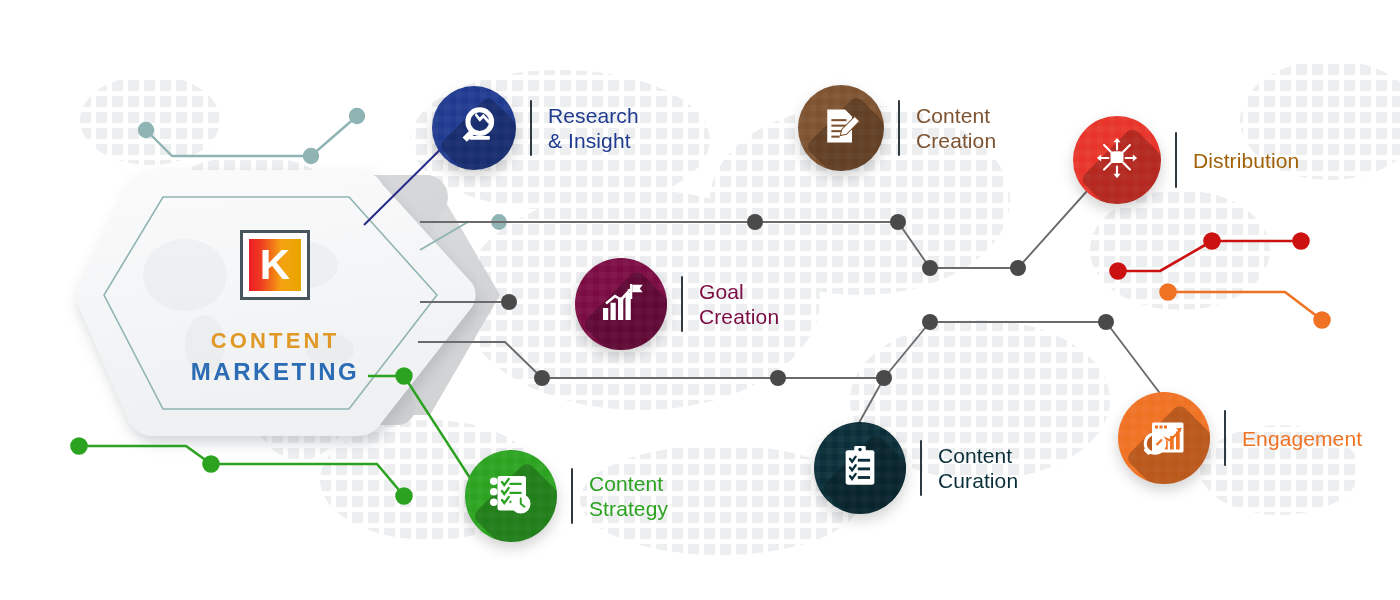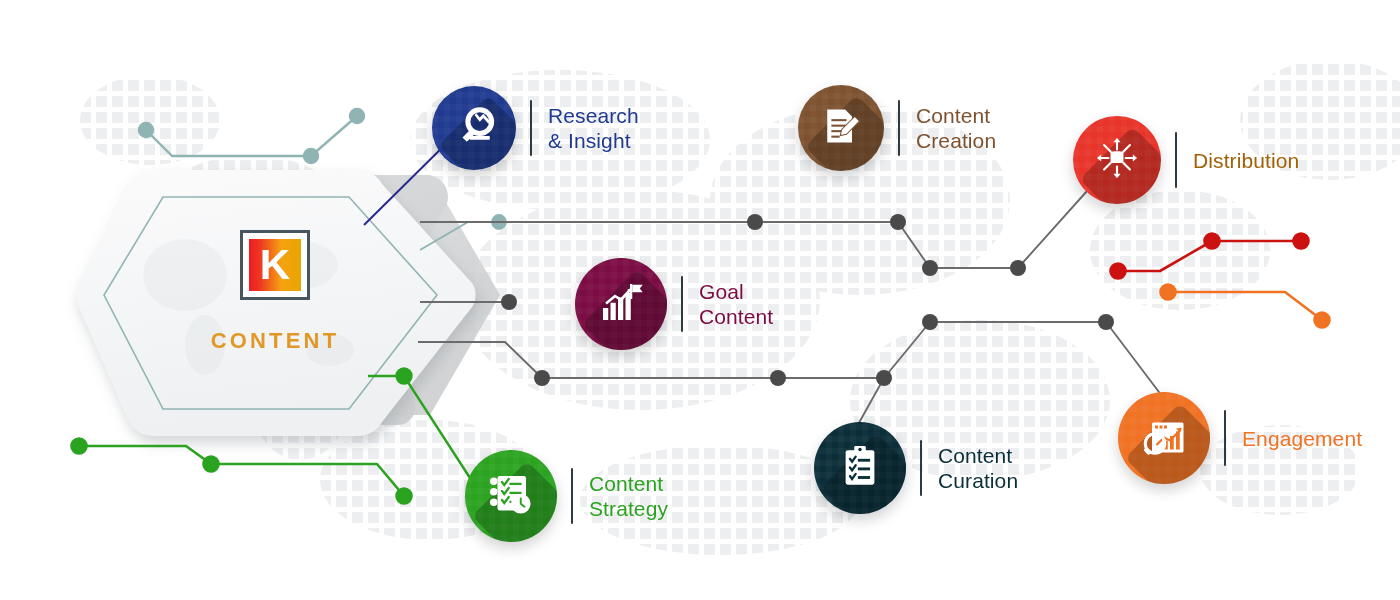--- a/index.html
+++ b/index.html
@@ -159,20 +159,21 @@
   </svg>
 
   <div class="hex-wrap">
     <div style="position:absolute;left:0;right:0;top:62px;">
       <div class="klogo">
         <div class="kinner">
             <span class="kletter">K</span>
           </div>
       </div>
       <div class="ct-title1" style="margin-top:28px;">CONTENT</div>
+      <div class="ct-title2">MARKETING</div>
     </div>
   </div>
 
   <div id="steps-root">
       <div class="node" style="left: 432px; top: 86px;">
         <div class="circle" style="width: 84px; height: 84px; background: rgb(31, 58, 143);">
           <div class="tex" style="background-image:repeating-linear-gradient(90deg,rgba(255,255,255,.10) 0 6px,transparent 6px 12px),repeating-linear-gradient(0deg,rgba(255,255,255,.10) 0 6px,transparent 6px 12px);"></div>
           <div class="shadow"></div>
           <span><svg viewBox="0 0 64 64" width="46" height="46" fill="#fff">
       <path d="M40 6 a20 20 0 1 0 0 40 a20 20 0 0 0 0-40 z m0 7 a13 13 0 1 1 0 26 a13 13 0 0 1 0-26 z"></path>
@@ -240,21 +241,21 @@
       <rect x="28" y="26" width="7" height="30"></rect>
               <rect x="38" y="20" width="7" height="36"></rect>
       <path d="M12 34 L24 24 L32 29 L44 16" stroke="#fff" stroke-width="3.5" fill="none"></path>
       <path d="M46 13 l-6 3 l6 3 z"></path>
       <rect x="44" y="8" width="3" height="20"></rect>
       <path d="M47 9 h14 l-4 5 l4 5 h-14 z"></path>
     </svg></span>
         </div>
         <div class="divider" style="background: rgb(47, 58, 64); min-height: 56px; max-height: 70px; align-self: center;"></div>
         <div class="lbl" style="color: rgb(123, 12, 67);">Goal
-Content</div>
+Creation</div>
       </div>
       <div class="node" style="left: 465px; top: 450px;">
         <div class="circle" style="width: 92px; height: 92px; background: rgb(43, 163, 32);">
           <div class="tex" style="background-image:repeating-linear-gradient(90deg,rgba(255,255,255,.10) 0 6px,transparent 6px 12px),repeating-linear-gradient(0deg,rgba(255,255,255,.10) 0 6px,transparent 6px 12px);"></div>
           <div class="shadow"></div>
           <span><svg viewBox="0 0 64 64" width="48" height="48" fill="#fff">
       <rect x="14" y="8" width="38" height="46" rx="3"></rect>
       <g fill="#2ba320">
                 <rect x="30" y="17" width="16" height="3"></rect>
                 <rect x="30" y="29" width="16" height="3"></rect>

